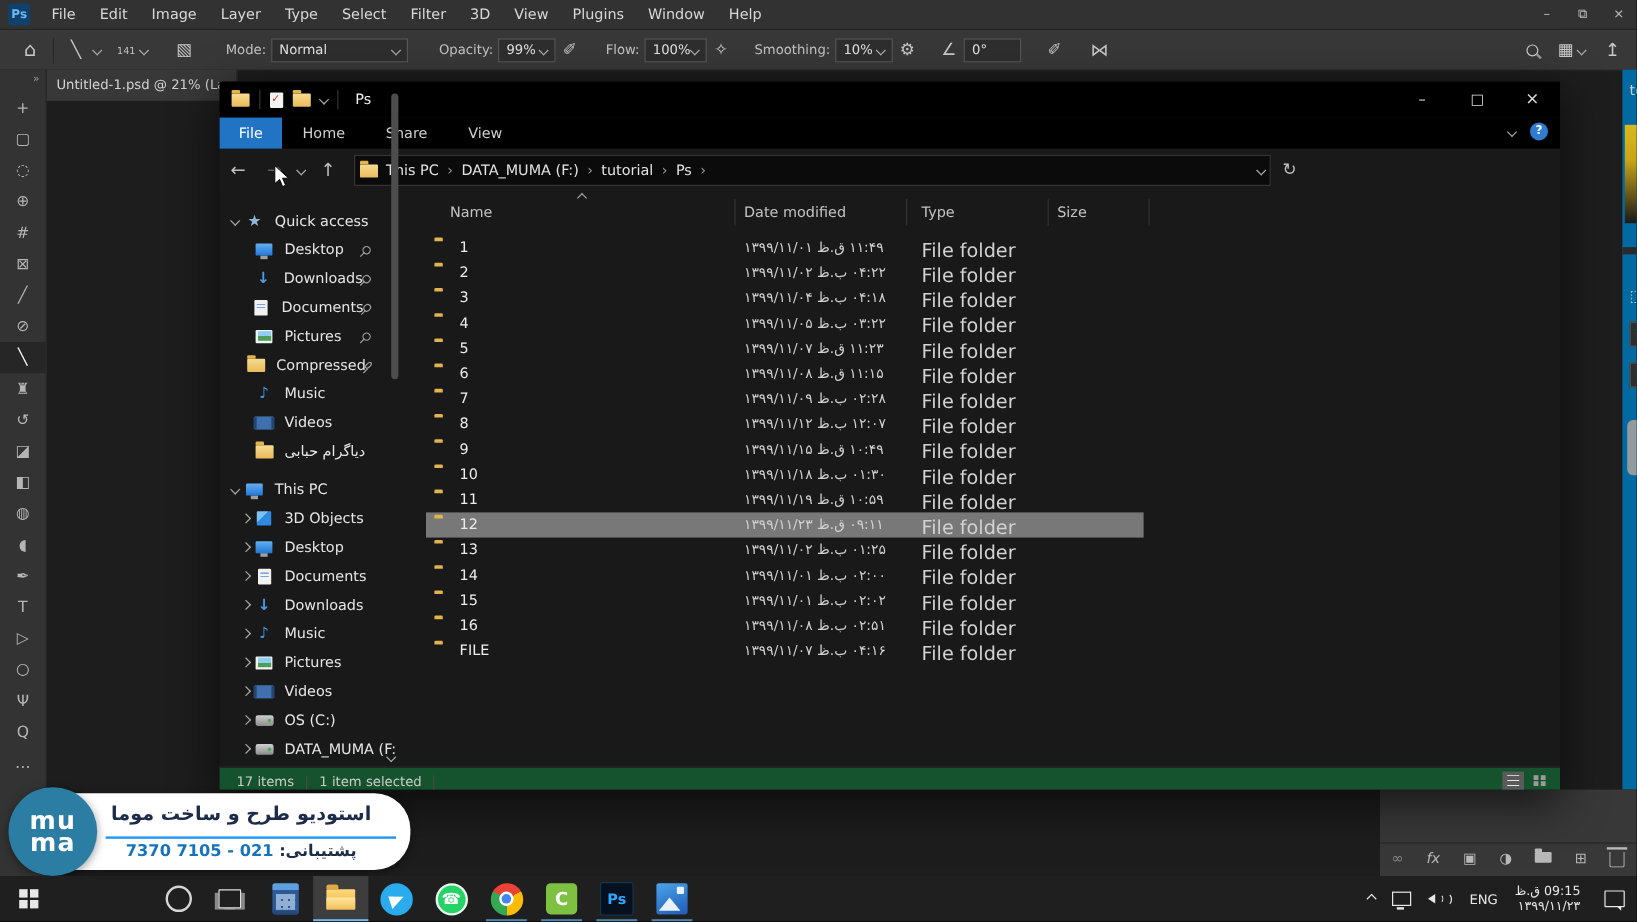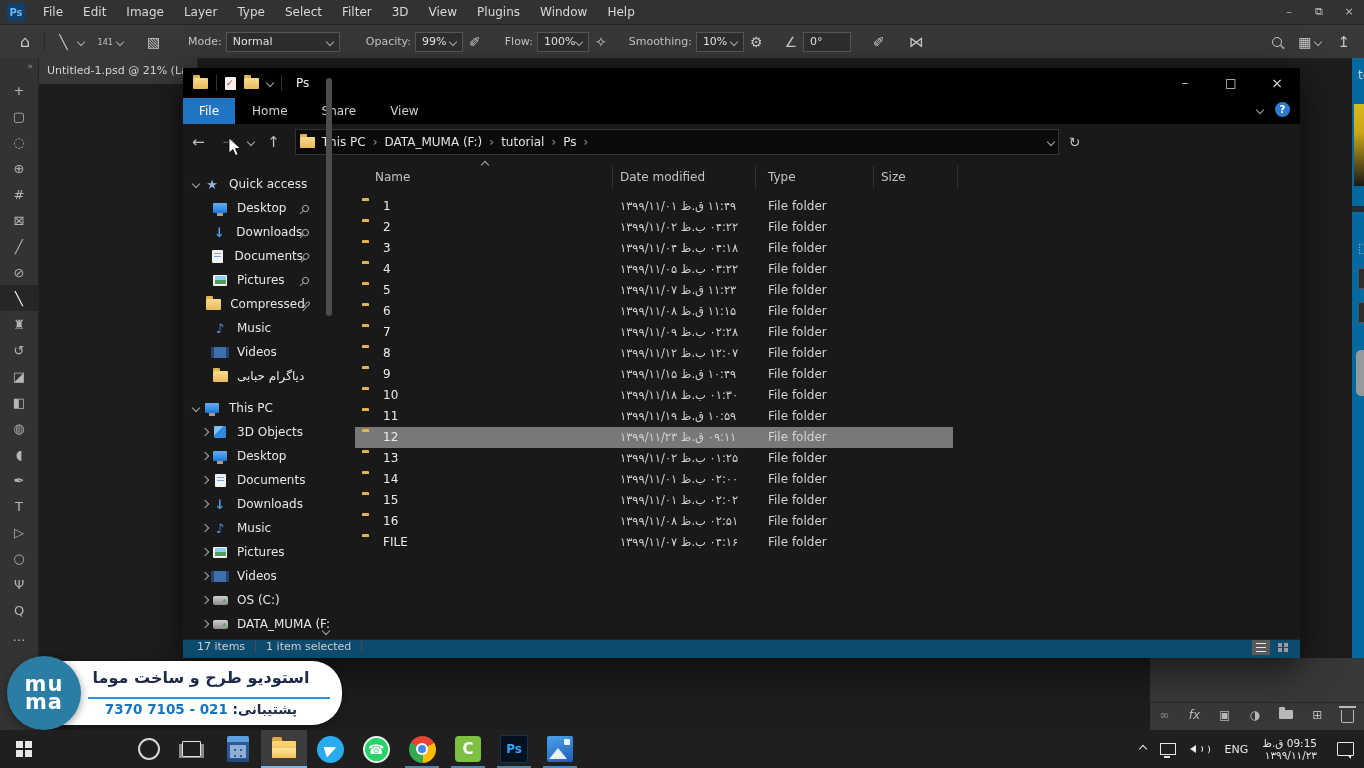--- a/index.html
+++ b/index.html
@@ -130,24 +130,24 @@
   #ex-list{position:absolute;left:0;top:92px;right:0;bottom:18px;}
   .list-header{position:absolute;left:172px;top:2px;width:610px;height:28px;color:#c3c3c3;font-size:12px;}
   .col-label{position:absolute;top:8px;}
   .col-div{position:absolute;top:4px;width:1px;height:22px;background:#333;}
   .sort-caret{position:absolute;left:127px;top:0px;}
   .file-row{position:absolute;left:172px;width:598px;height:21px;}
   .file-row.selected{background:#787878;}
   .fr-icon{position:absolute;left:7px;top:5px;}
   .fr-name{position:absolute;left:28px;top:3px;color:#ececec;font-size:12px;}
   .fr-date{position:absolute;left:265px;top:3px;color:#d2d2d2;font-size:11.5px;}
-  .fr-type{position:absolute;left:413px;top:3px;color:#d2d2d2;font-size:12px;}
-
-  .ex-statusbar{position:absolute;left:0;bottom:0;width:100%;height:18px;background:#0c4a6e;border-top:1px solid #242424;
-                display:flex;align-items:flex-start;color:#cccccc;font-size:11px;}
+  .fr-type{position:absolute;left:413px;top:3px;color:#d2d2d2;font-size:16px;}
+
+  .ex-statusbar{position:absolute;left:0;bottom:0;width:100%;height:18px;background:#14532d;border-top:1px solid #242424;
+                display:flex;align-items:flex-end;color:#cccccc;font-size:11px;}
   .st-sep{width:1px;height:12px;background:#4a4a4a;margin:0 10px;}
   .view-btns{margin-left:auto;margin-right:8px;display:flex;gap:4px;}
   .view-btn{width:18px;height:15px;display:flex;align-items:center;justify-content:center;}
   .view-btn.active{background:#5a5a5a;}
   .vb-lines{width:10px;height:9px;background:repeating-linear-gradient(180deg,#e6e6e6 0 1px,transparent 1px 4px);}
   .vb-grid{width:10px;height:9px;background:
      linear-gradient(#9a9a9a,#9a9a9a) left top/4px 4px no-repeat,
      linear-gradient(#9a9a9a,#9a9a9a) right top/4px 4px no-repeat,
      linear-gradient(#9a9a9a,#9a9a9a) left bottom/4px 4px no-repeat,
      linear-gradient(#9a9a9a,#9a9a9a) right bottom/4px 4px no-repeat;}

